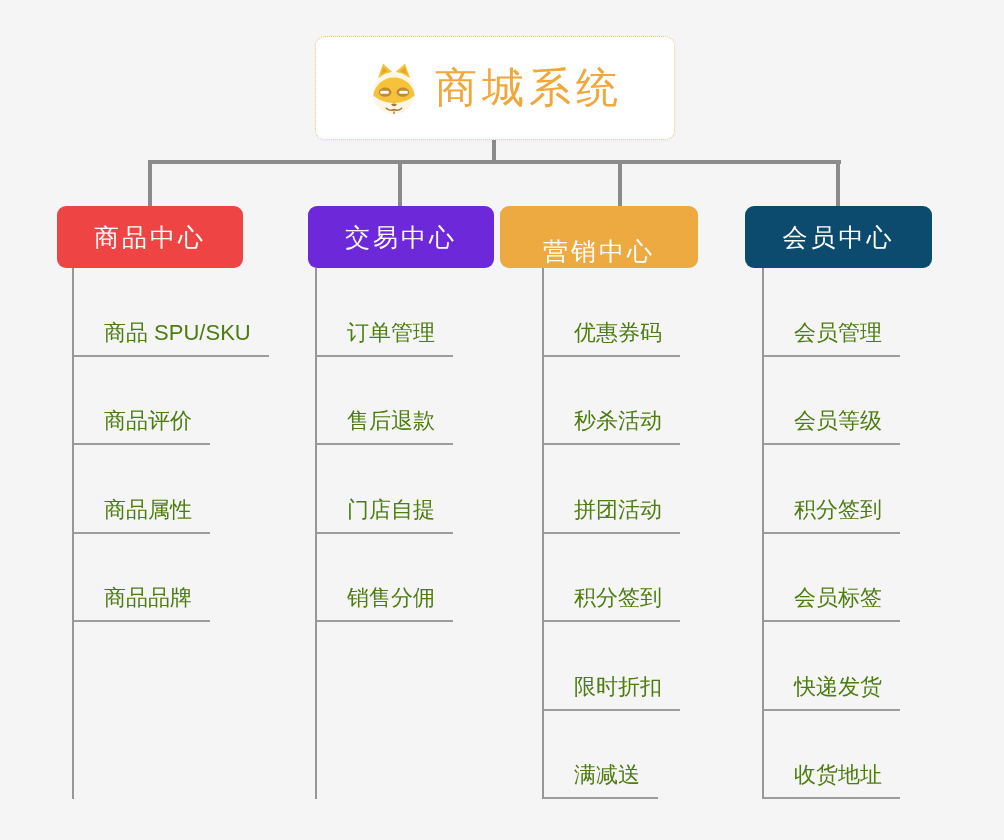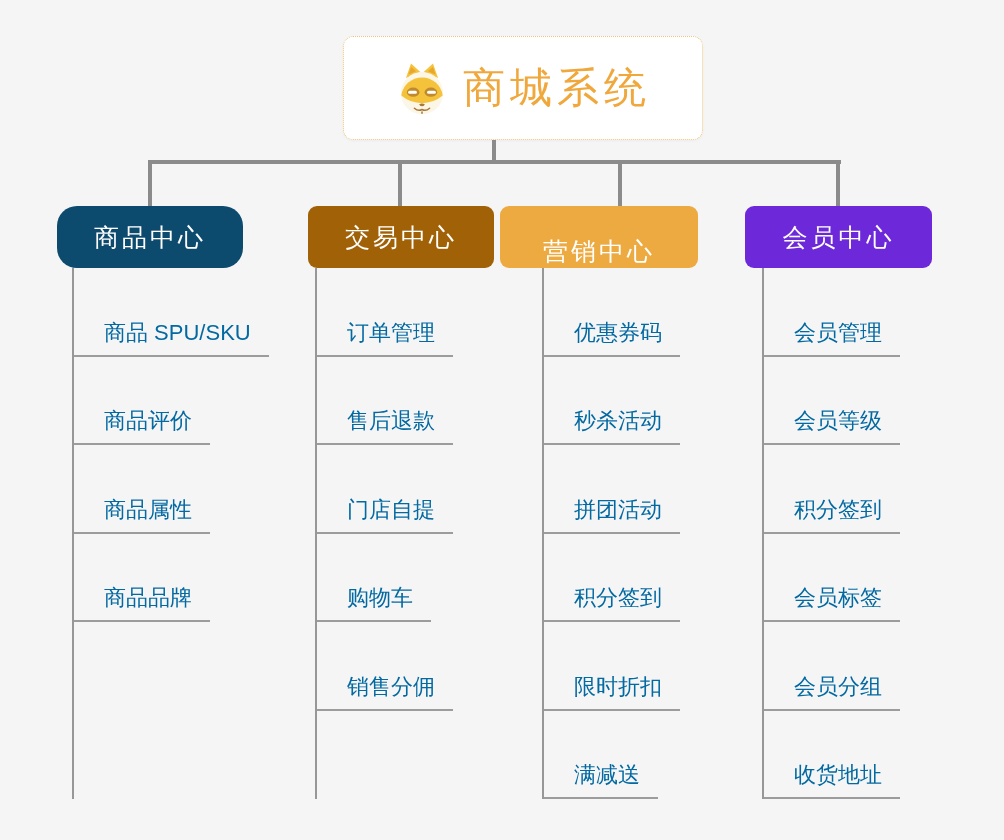--- a/index.html
+++ b/index.html
@@ -18,21 +18,20 @@
     position:absolute;left:315px;top:36px;
     width:360px;height:104px;
     background:#ffffff;
     border:1px dotted #F2C27D;
     border-radius:10px;
     box-sizing:border-box;
     display:flex;align-items:center;justify-content:center;
     gap:14px;
     box-shadow:0 1px 3px rgba(0,0,0,0.04);
     cursor:pointer;
-    margin-left:28px;
   }
   .root-title{
     color:#F0A73C;
     font-size:42px;
     letter-spacing:5px;
     white-space:nowrap;
   }
   .root-icon{width:54px;height:54px;flex:0 0 auto;}
   
   .conn{position:absolute;background:#8B8B8B;}
@@ -70,21 +69,21 @@
   }
   .leaf-row{
     height:88.5px;
     display:flex;align-items:flex-end;
   }
   .leaf{
     display:inline-block;
     border-bottom:2px solid #9C9C9C;
     padding:0 18px 7px 32px;
     font-size:22px;
-    color:#0369a1;
+    color:#4d7c0f;
     white-space:nowrap;
     cursor:pointer;
   }
 </style>
 </head>
 <body>
 
 <div class="canvas">
 
   <div class="root-node">
@@ -112,30 +111,30 @@
     <span class="root-title">商城系统</span>
   </div>
 
   <div class="conn stem"></div>
   <div class="conn rail"></div>
   <div class="conn drop d1"></div>
   <div class="conn drop d2"></div>
   <div class="conn drop d3"></div>
   <div class="conn drop d4"></div>
 
-  <div class="branch-node b1" style="background: #0c4a6e; border-radius: 20px;">
+  <div class="branch-node b1" style="background: #ef4444;">
     <span>商品中心</span>
   </div>
-  <div class="branch-node b2" style="background: #a16207;">
+  <div class="branch-node b2" style="background: #6d28d9;">
     <span>交易中心</span>
   </div>
   <div class="branch-node b3" style="background: rgb(236, 170, 65);">
     <span>营销中心</span>
   </div>
-  <div class="branch-node b4" style="background: #6d28d9;">
+  <div class="branch-node b4" style="background: #0c4a6e;">
     <span>会员中心</span>
   </div>
 
   <div class="leaf-col c1">
     <div class="vline"></div>
     <div class="leaf-row">
         <span class="leaf">商品 SPU/SKU</span>
       </div>
     <div class="leaf-row">
         <span class="leaf">商品评价</span>
@@ -153,23 +152,20 @@
     <div class="leaf-row">
         <span class="leaf">订单管理</span>
       </div>
     <div class="leaf-row">
         <span class="leaf">售后退款</span>
       </div>
     <div class="leaf-row">
         <span class="leaf">门店自提</span>
       </div>
     <div class="leaf-row">
-        <span class="leaf">购物车</span>
-      </div>
-    <div class="leaf-row">
         <span class="leaf">销售分佣</span>
       </div>
   </div>
 
   <div class="leaf-col c3">
     <div class="vline"></div>
     <div class="leaf-row">
         <span class="leaf">优惠券码</span>
       </div>
     <div class="leaf-row">
@@ -197,20 +193,20 @@
     <div class="leaf-row">
         <span class="leaf">会员等级</span>
       </div>
     <div class="leaf-row">
         <span class="leaf">积分签到</span>
       </div>
     <div class="leaf-row">
         <span class="leaf">会员标签</span>
       </div>
     <div class="leaf-row">
-        <span class="leaf">会员分组</span>
+        <span class="leaf">快递发货</span>
       </div>
     <div class="leaf-row">
         <span class="leaf">收货地址</span>
       </div>
   </div>
 
 </div>
 
 </body></html>

